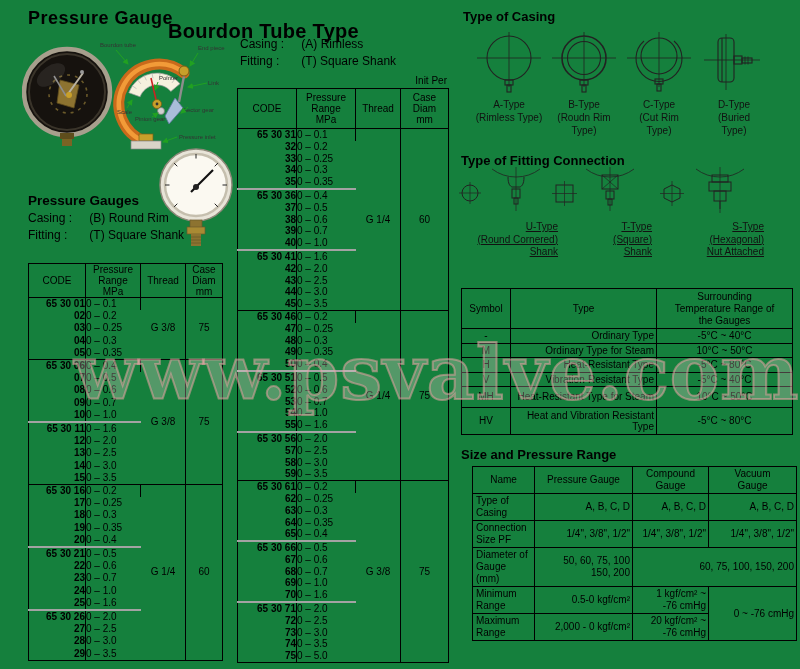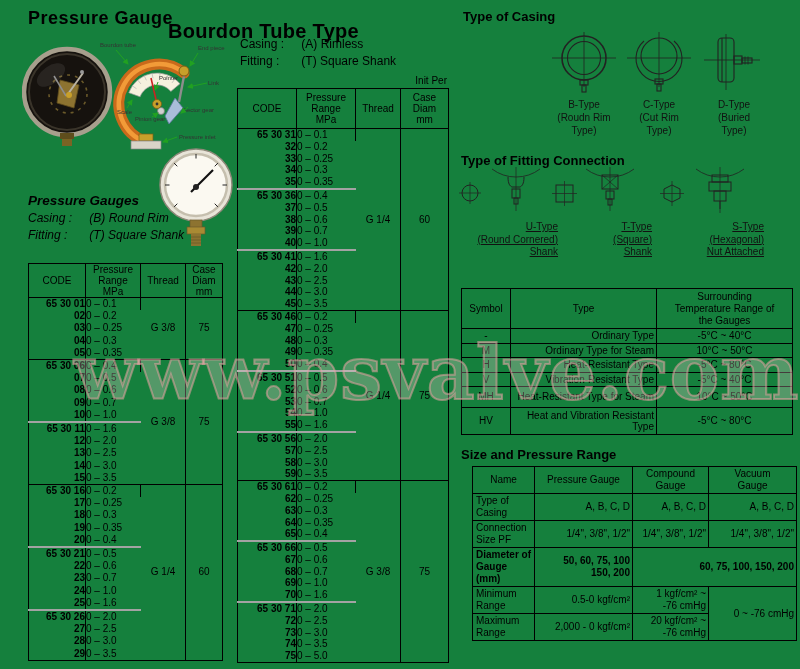--- a/index.html
+++ b/index.html
@@ -143,21 +143,21 @@
     <rect x="34" y="74" width="12" height="8" fill="#8d7330" stroke="#6b5a2a" stroke-width="0.7"></rect>
     <rect x="31" y="81" width="18" height="7" fill="#a98a33" stroke="#6b5a2a" stroke-width="0.7"></rect>
     <rect x="35" y="88" width="10" height="12" fill="#8d7330"></rect>
     <g stroke="#6b5a2a" stroke-width="0.8">
       <line x1="35" y1="91" x2="45" y2="91"></line>
         <line x1="35" y1="94" x2="45" y2="94"></line>
         <line x1="35" y1="97" x2="45" y2="97"></line>
     </g>
   </svg>
 
-  <div class="abs" style="left:28px;top:193px;width:200px;font-style:italic;">
+  <div class="abs" style="left:28px;top:193px;width:200px;">
     <div class="info-head">Pressure Gauges</div>
     <div class="info-line">
       <span class="lbl">Casing :</span>
       <span>(B) Round Rim</span>
     </div>
     <div class="info-line">
       <span class="lbl">Fitting :</span>
       <span>(T) Square Shank</span>
     </div>
   </div>
@@ -518,20 +518,34 @@
           <td class="c-range">0 – 3.5</td>
         </tr>
         <tr>
           <td class="c-code">75</td>
           <td class="c-range">0 – 5.0</td>
         </tr>
       </tbody>
   </table>
 
   <div class="abs sec-head" style="left:463px;top:9px;">Type of Casing</div>
+  <div class="cas-item" style="left:470px;top:30px;">
+    <svg width="76" height="64" viewBox="0 0 76 64">
+      <g fill="none" stroke="#222" stroke-width="1.1">
+        <line x1="6" y1="28" x2="70" y2="28" stroke-width="0.8"></line>
+        <line x1="38" y1="2" x2="38" y2="57" stroke-width="0.8"></line>
+        <circle cx="38" cy="28" r="22"></circle>
+        <rect x="34" y="50" width="8" height="5"></rect>
+          <rect x="36" y="55" width="4" height="7"></rect>
+      </g>
+    </svg>
+    <div class="cas-cap">A-Type</div>
+    <div class="cas-cap">(Rimless Type)</div>
+    <div class="cas-cap"></div>
+  </div>
   <div class="cas-item" style="left:545px;top:30px;">
     <svg width="76" height="64" viewBox="0 0 76 64">
       <g fill="none" stroke="#222" stroke-width="1.1">
         <line x1="6" y1="28" x2="70" y2="28" stroke-width="0.8"></line>
         <line x1="38" y1="2" x2="38" y2="57" stroke-width="0.8"></line>
         <circle cx="38" cy="28" r="22" stroke-width="1.6"></circle>
         <circle cx="38" cy="28" r="16.5"></circle>
         <rect x="34" y="50" width="8" height="5"></rect>
           <rect x="36" y="55" width="4" height="7"></rect>
       </g>
@@ -702,21 +716,21 @@
         <td>A, B, C, D</td>
         <td>A, B, C, D</td>
         <td>A, B, C, D</td>
       </tr>
       <tr style="height:27px;">
         <td class="nm">Connection Size PF</td>
         <td>1/4", 3/8", 1/2"</td>
         <td>1/4", 3/8", 1/2"</td>
         <td>1/4", 3/8", 1/2"</td>
       </tr>
-      <tr style="height:37px;font-weight:bold;">
+      <tr style="height:37px;">
         <td class="nm">Diameter of Gauge (mm)</td>
         <td class="pre">50,  60,  75, 100
 150, 200</td>
         <td colspan="2">60, 75, 100, 150, 200</td>
       </tr>
       <tr style="height:26px;">
         <td class="nm">Minimum Range</td>
         <td>0.5-0 kgf/cm²</td>
         <td class="pre">1 kgf/cm² ~
 -76 cmHg</td>

